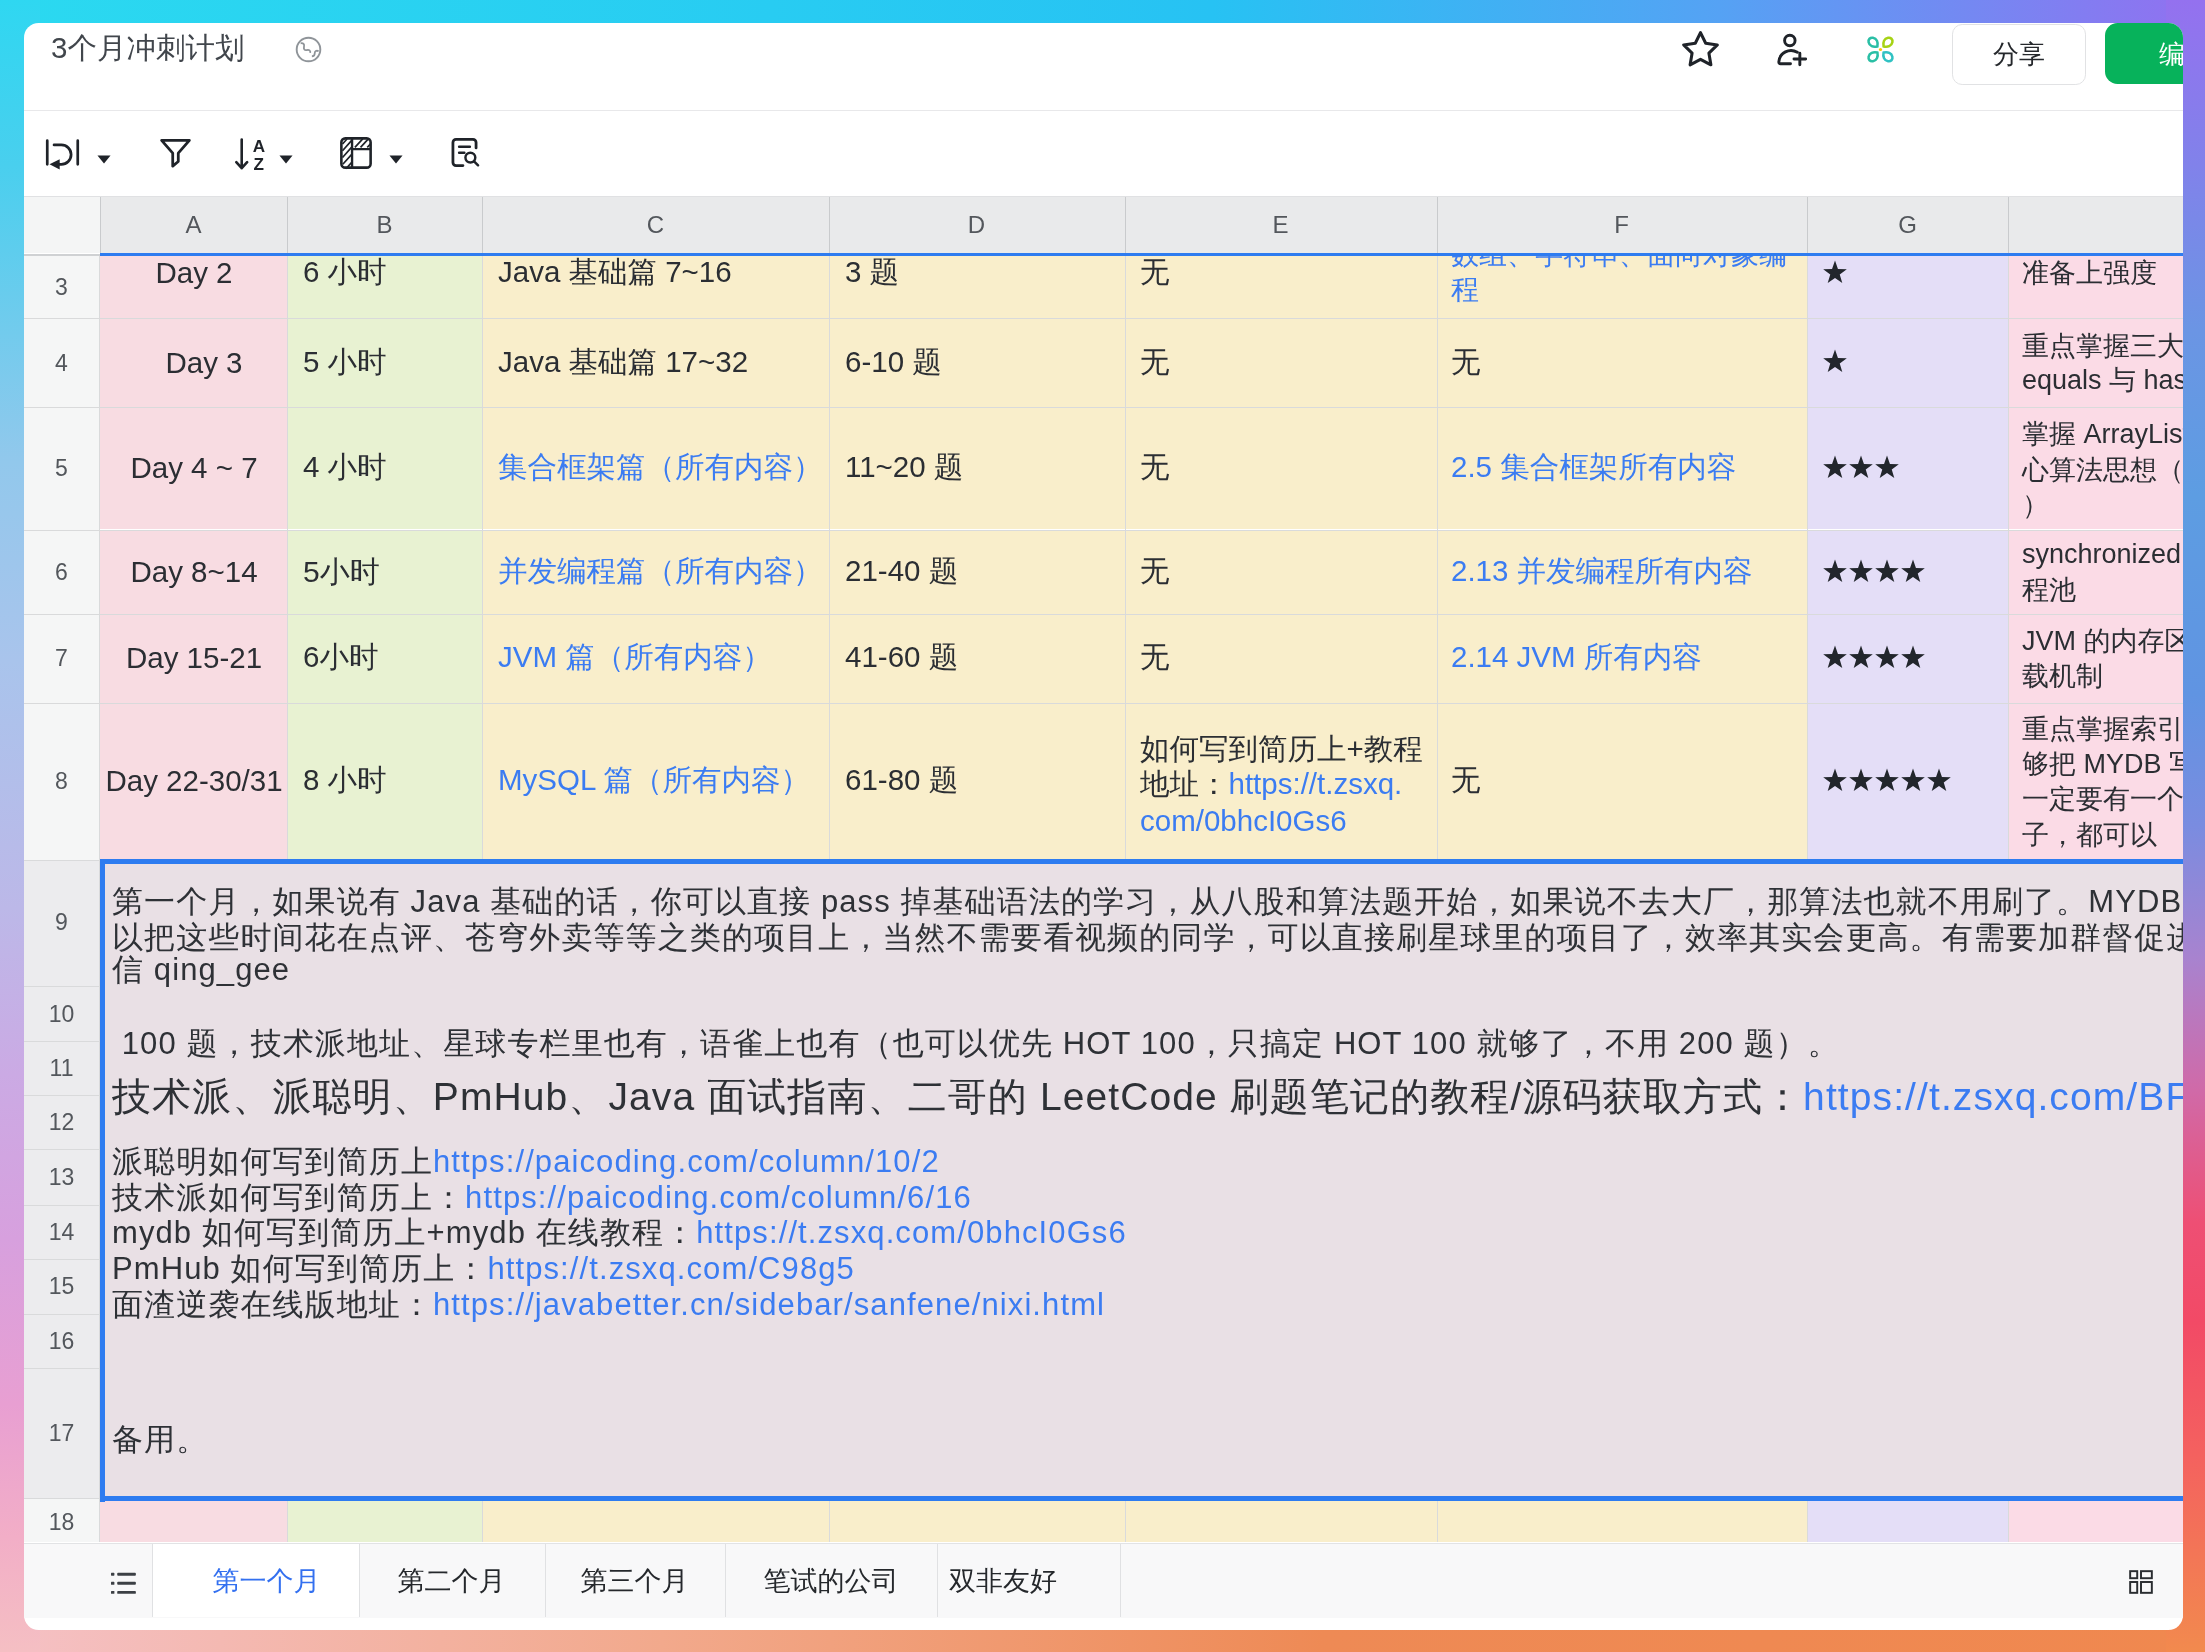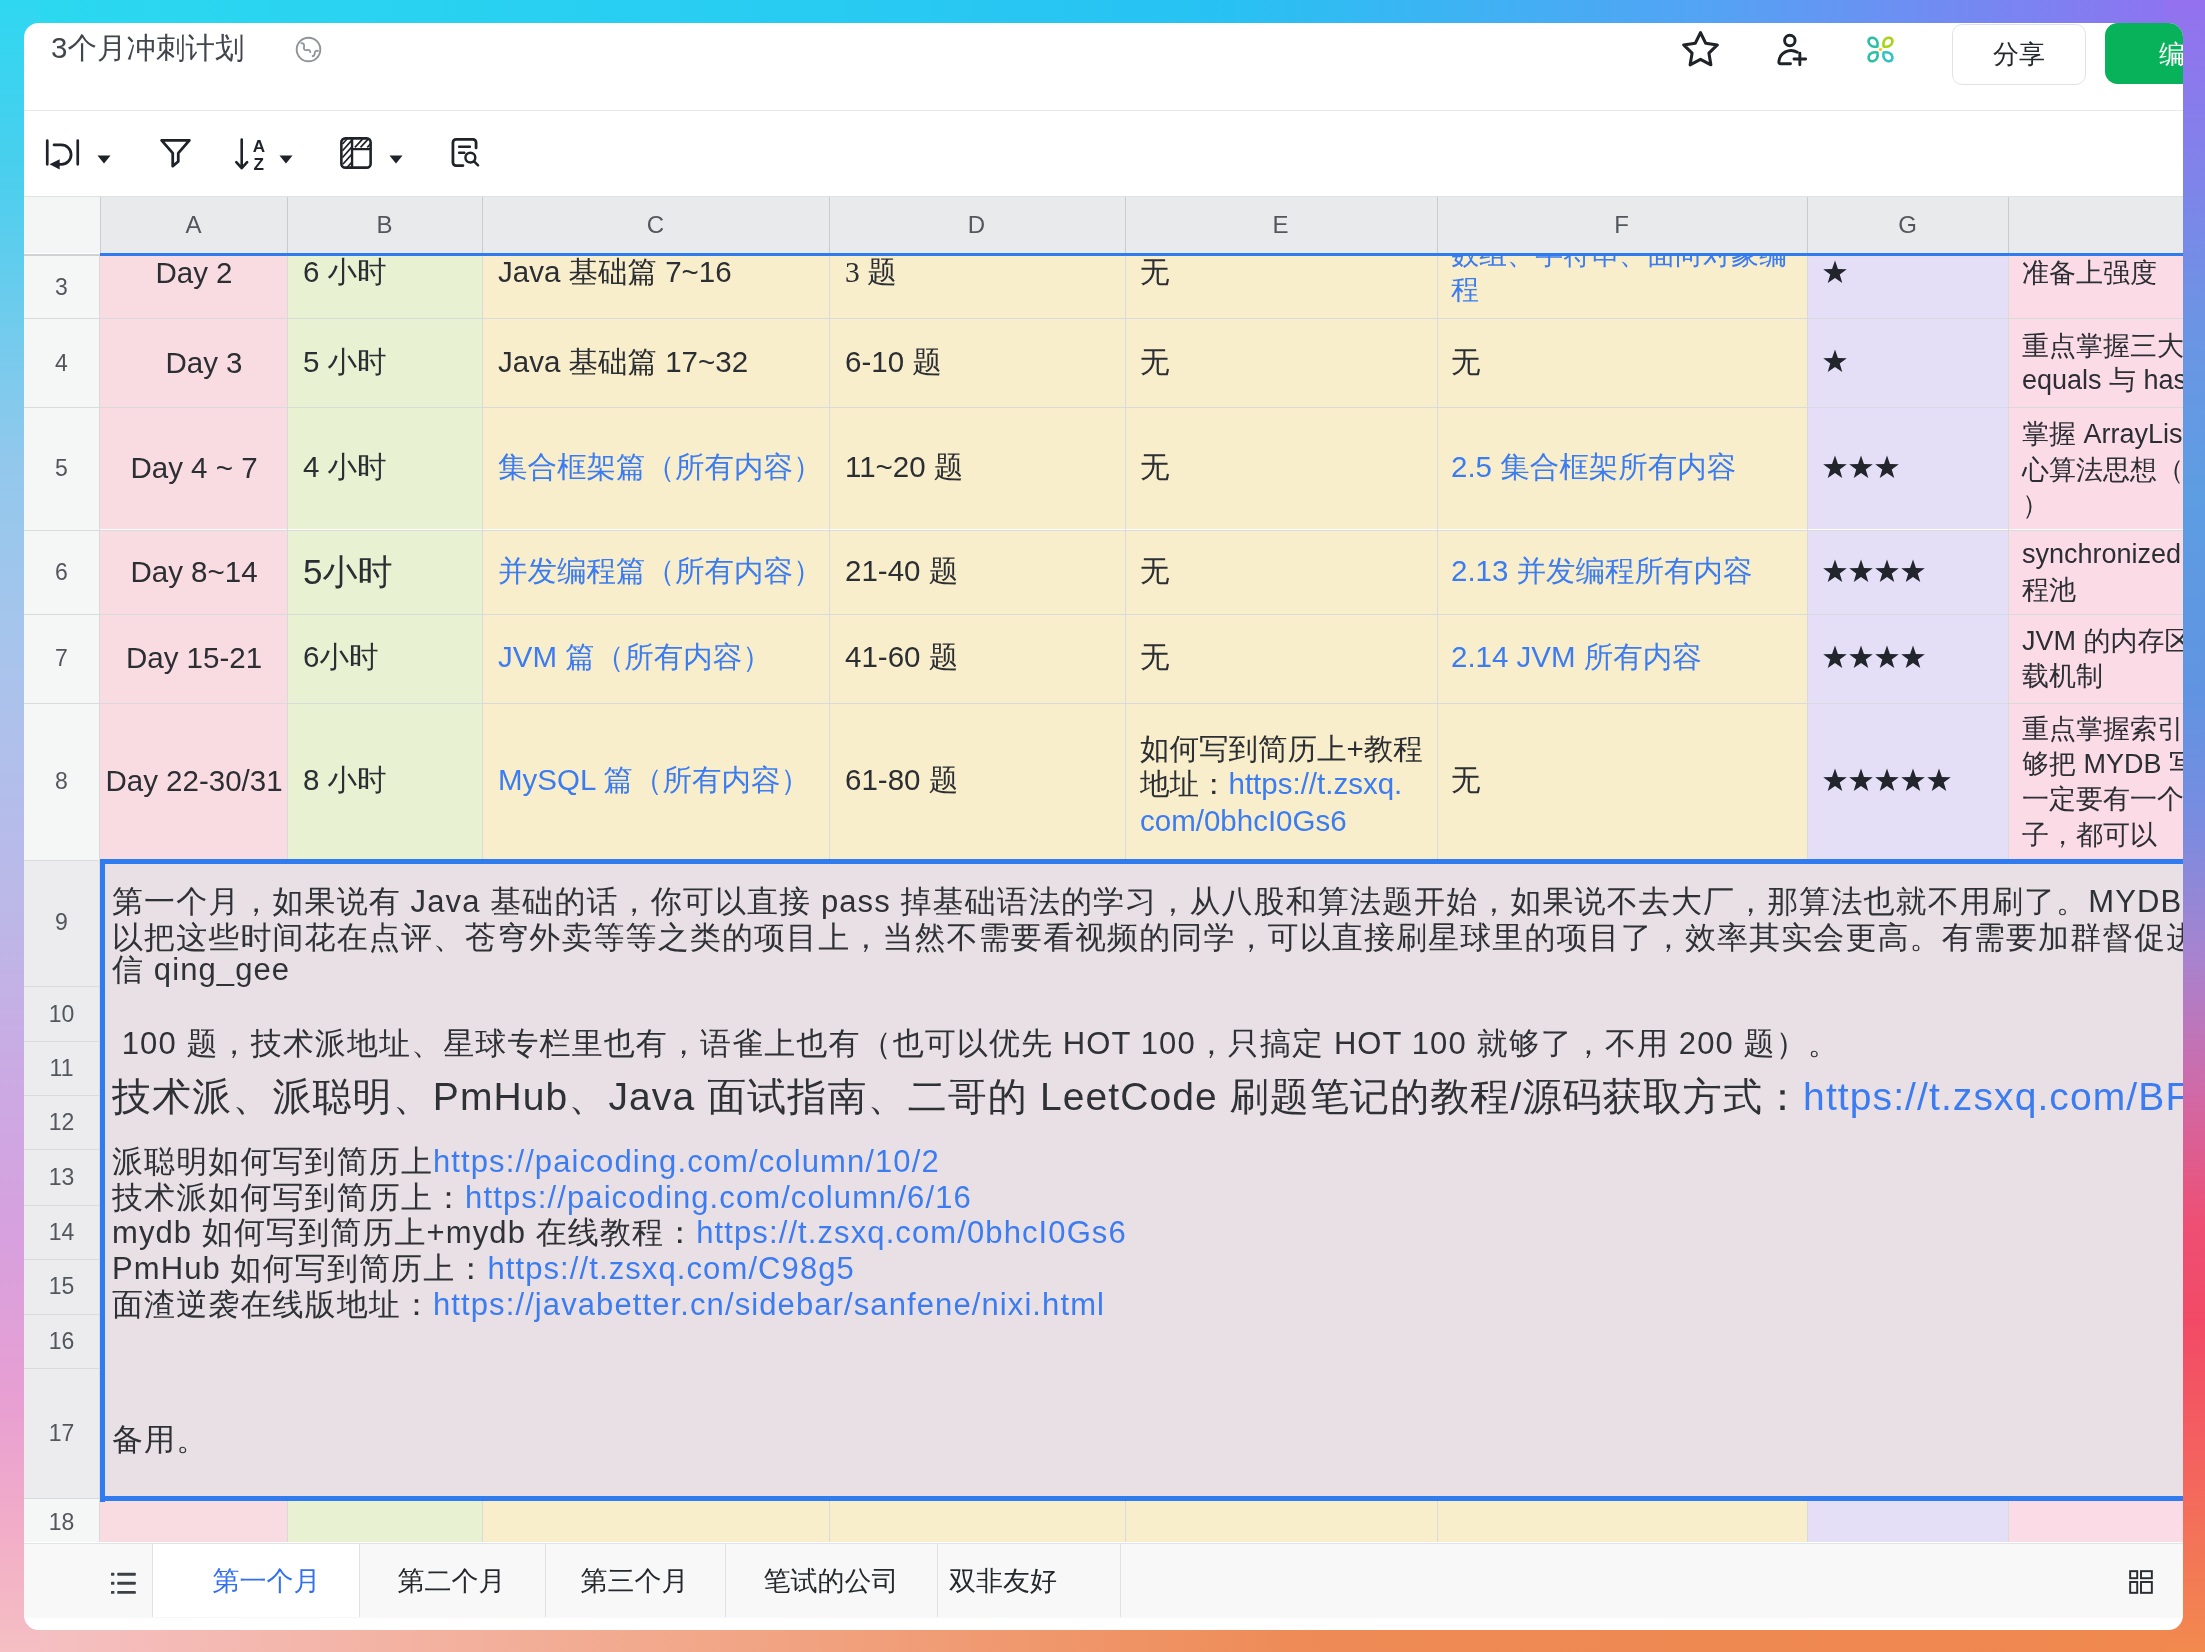--- a/index.html
+++ b/index.html
@@ -205,30 +205,30 @@
 <div class="t ct" style="left:0;top:1266px;width:75px;text-align:center;font-size:23px;color:#53575c;">18</div>
 <div class="t ct" style="left:76px;top:17px;width:188px;text-align:center;font-size:29.5px;color:#2b2e33;">Day 2</div>
 <div class="t ct" style="left:76px;top:107px;width:208px;text-align:center;font-size:29.5px;color:#2b2e33;">Day 3</div>
 <div class="t ct" style="left:76px;top:212px;width:188px;text-align:center;font-size:29.5px;color:#2b2e33;">Day 4 ~ 7</div>
 <div class="t ct" style="left:76px;top:316px;width:188px;text-align:center;font-size:29.5px;color:#2b2e33;">Day 8~14</div>
 <div class="t ct" style="left:76px;top:402px;width:188px;text-align:center;font-size:29.5px;color:#2b2e33;">Day 15-21</div>
 <div class="t ct" style="left:76px;top:525px;width:188px;text-align:center;font-size:29.5px;color:#2b2e33;">Day 22-30/31</div>
 <div class="t ct" style="left:279px;top:17px;font-size:29.5px;color:#2b2e33;">6 小时</div>
 <div class="t ct" style="left:279px;top:107px;font-size:29.5px;color:#2b2e33;">5 小时</div>
 <div class="t ct" style="left:279px;top:212px;font-size:29.5px;color:#2b2e33;">4 小时</div>
-<div class="t ct" style="left:279px;top:316px;font-size:35px;color:#2b2e33;">5小时</div>
+<div class="t ct" style="left:279px;top:316px;font-size:30px;color:#2b2e33;">5小时</div>
 <div class="t ct" style="left:279px;top:402px;font-size:29.5px;color:#2b2e33;">6小时</div>
 <div class="t ct" style="left:279px;top:525px;font-size:29.5px;color:#2b2e33;">8 小时</div>
 <div class="t ct" style="left:474px;top:17px;font-size:29.5px;color:#2b2e33;">Java 基础篇 7~16</div>
 <div class="t ct" style="left:474px;top:107px;font-size:29.5px;color:#2b2e33;">Java 基础篇 17~32</div>
 <div class="t ct" style="left:474px;top:212px;font-size:29.5px;color:#3b7cf2;">集合框架篇（所有内容）</div>
 <div class="t ct" style="left:474px;top:316px;font-size:29.5px;color:#3b7cf2;">并发编程篇（所有内容）</div>
 <div class="t ct" style="left:474px;top:402px;font-size:29.5px;color:#3b7cf2;">JVM 篇（所有内容）</div>
 <div class="t ct" style="left:474px;top:525px;font-size:29.5px;color:#3b7cf2;">MySQL 篇（所有内容）</div>
-<div class="t ct" style="left:821px;top:17px;font-size:29.5px;color:#2b2e33;font-family:Liberation Serif, serif;">3 题</div>
+<div class="t ct" style="left:821px;top:17px;font-size:29.5px;color:#2b2e33;">3 题</div>
 <div class="t ct" style="left:821px;top:107px;font-size:29.5px;color:#2b2e33;">6-10 题</div>
 <div class="t ct" style="left:821px;top:212px;font-size:29.5px;color:#2b2e33;">11~20 题</div>
 <div class="t ct" style="left:821px;top:316px;font-size:29.5px;color:#2b2e33;">21-40 题</div>
 <div class="t ct" style="left:821px;top:402px;font-size:29.5px;color:#2b2e33;">41-60 题</div>
 <div class="t ct" style="left:821px;top:525px;font-size:29.5px;color:#2b2e33;">61-80 题</div>
 <div class="t ct" style="left:1116px;top:17px;font-size:29.5px;color:#2b2e33;">无</div>
 <div class="t ct" style="left:1116px;top:107px;font-size:29.5px;color:#2b2e33;">无</div>
 <div class="t ct" style="left:1116px;top:212px;font-size:29.5px;color:#2b2e33;">无</div>
 <div class="t ct" style="left:1116px;top:316px;font-size:29.5px;color:#2b2e33;">无</div>
 <div class="t ct" style="left:1116px;top:402px;font-size:29.5px;color:#2b2e33;">无</div>

